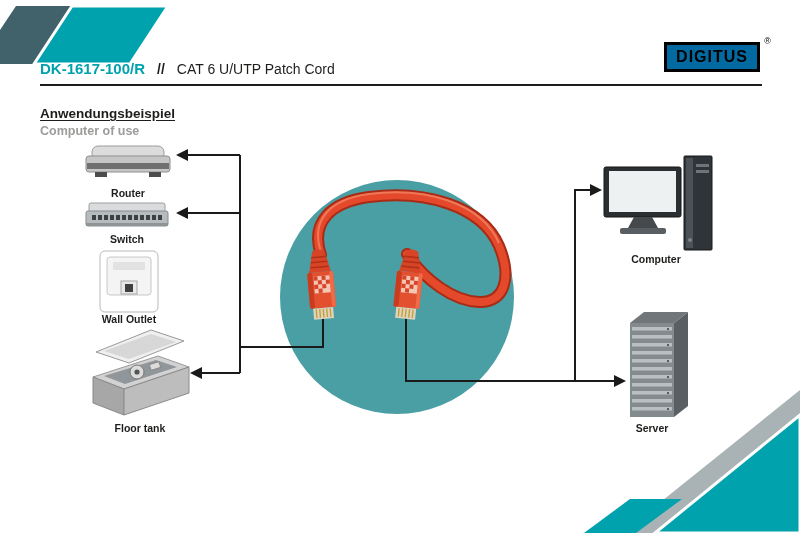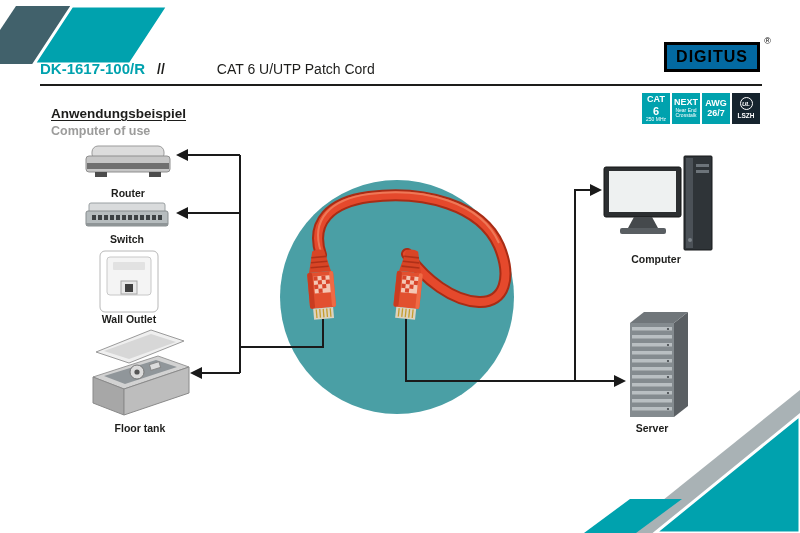--- a/index.html
+++ b/index.html
@@ -7,21 +7,21 @@
   .page {
     position:relative; width:800px; height:533px; background:#ffffff;
     font-family:"Liberation Sans", sans-serif; overflow:hidden;
   }
   .stage { position:absolute; left:0; top:0; }
 
   
   .header-title { position:absolute; left:40px; top:60px; display:flex; align-items:baseline; gap:12px; white-space:nowrap; }
   .code  { color:#00a2ae; font-size:15px; font-weight:bold; }
   .sep   { color:#1d1d1b; font-size:14px; font-weight:bold; }
-  .pname { color:#1d1d1b; font-size:14px;margin-left:40px; }
+  .pname { color:#1d1d1b; font-size:14px; }
   .rule  { position:absolute; left:40px; top:84px; width:722px; height:2px; background:#1d1d1b; }
 
   .logo-wrap { position:absolute; top:42px; right:40px; }
   .logo-box  { border:3px solid #000; padding:3px 9px; font-size:16px; font-weight:bold;
                letter-spacing:1px; color:#000; background:#0369a1; }
   .reg { position:absolute; top:-6px; right:-11px; font-size:9px; color:#000; }
 
   
   .badges { position:absolute; top:93px; right:40px; display:flex; gap:2px; }
   .badge  { width:28px; height:31px; background:#00a2ae; color:#fff; display:flex;
@@ -30,21 +30,21 @@
   .badge.dark { background:#16242e; }
   .bl-lg { font-size:9px;  font-weight:bold; }
   .bl-xl { font-size:11px; font-weight:bold; }
   .bl-sm { font-size:5px; }
   .ul-circle { width:13px; height:13px; border:1.5px solid #fff; border-radius:50%;
                display:flex; align-items:center; justify-content:center;
                font-size:6px; font-weight:bold; font-style:italic; }
   .ul-label  { font-size:6.5px; font-weight:bold; margin-top:2px; }
 
   
-  .section   { position:absolute; left:51px; top:106px; }
+  .section   { position:absolute; left:40px; top:106px; }
   .sec-title { font-size:13.5px; font-weight:bold; color:#1d1d1b; text-decoration:underline; text-underline-offset:2px; }
   .sec-sub   { font-size:12.5px; font-weight:bold; color:#9c9c9b; margin-top:3px; }
 
   svg text.dev-label { font-family:"Liberation Sans", sans-serif; font-weight:bold; font-size:10.5px; fill:#1d1d1b; }
 </style>
 </head>
 <body>
 
 <div class="page">
 
@@ -215,39 +215,19 @@
     <span class="sep">//</span>
     <span class="pname">CAT 6 U/UTP Patch Cord</span>
   </div>
   <div class="rule"></div>
 
   <div class="logo-wrap">
     <div class="logo-box">DIGITUS</div>
     <span class="reg">®</span>
   </div>
 
-  <div class="badges">
-    <div class="badge">
-      <div class="bl-lg">CAT</div>
-      <div class="bl-xl">6</div>
-      <div class="bl-sm">250 MHz</div>
-    </div>
-    <div class="badge">
-      <div class="bl-lg">NEXT</div>
-      <div class="bl-sm">Near End</div>
-      <div class="bl-sm">Crosstalk</div>
-    </div>
-    <div class="badge">
-      <div class="bl-lg">AWG</div>
-      <div class="bl-lg">26/7</div>
-    </div>
-    <div class="badge dark">
-      <div class="ul-circle">UL</div>
-      <div class="ul-label">LSZH</div>
-    </div>
-  </div>
 
   <div class="section">
     <div class="sec-title">Anwendungsbeispiel</div>
     <div class="sec-sub">Computer of use</div>
   </div>
 
 </div>
 
 </body></html>

